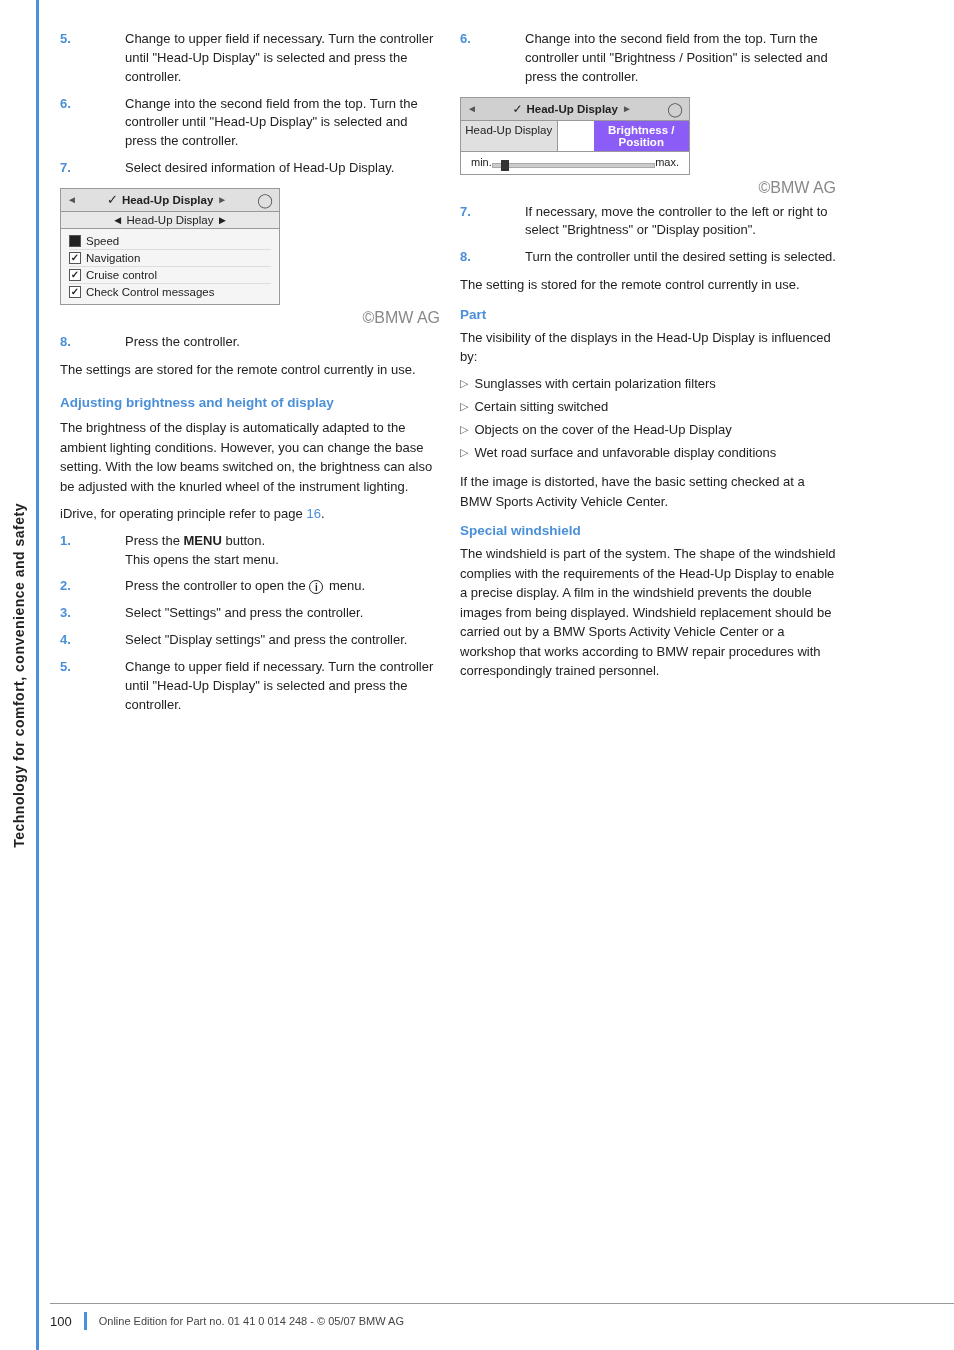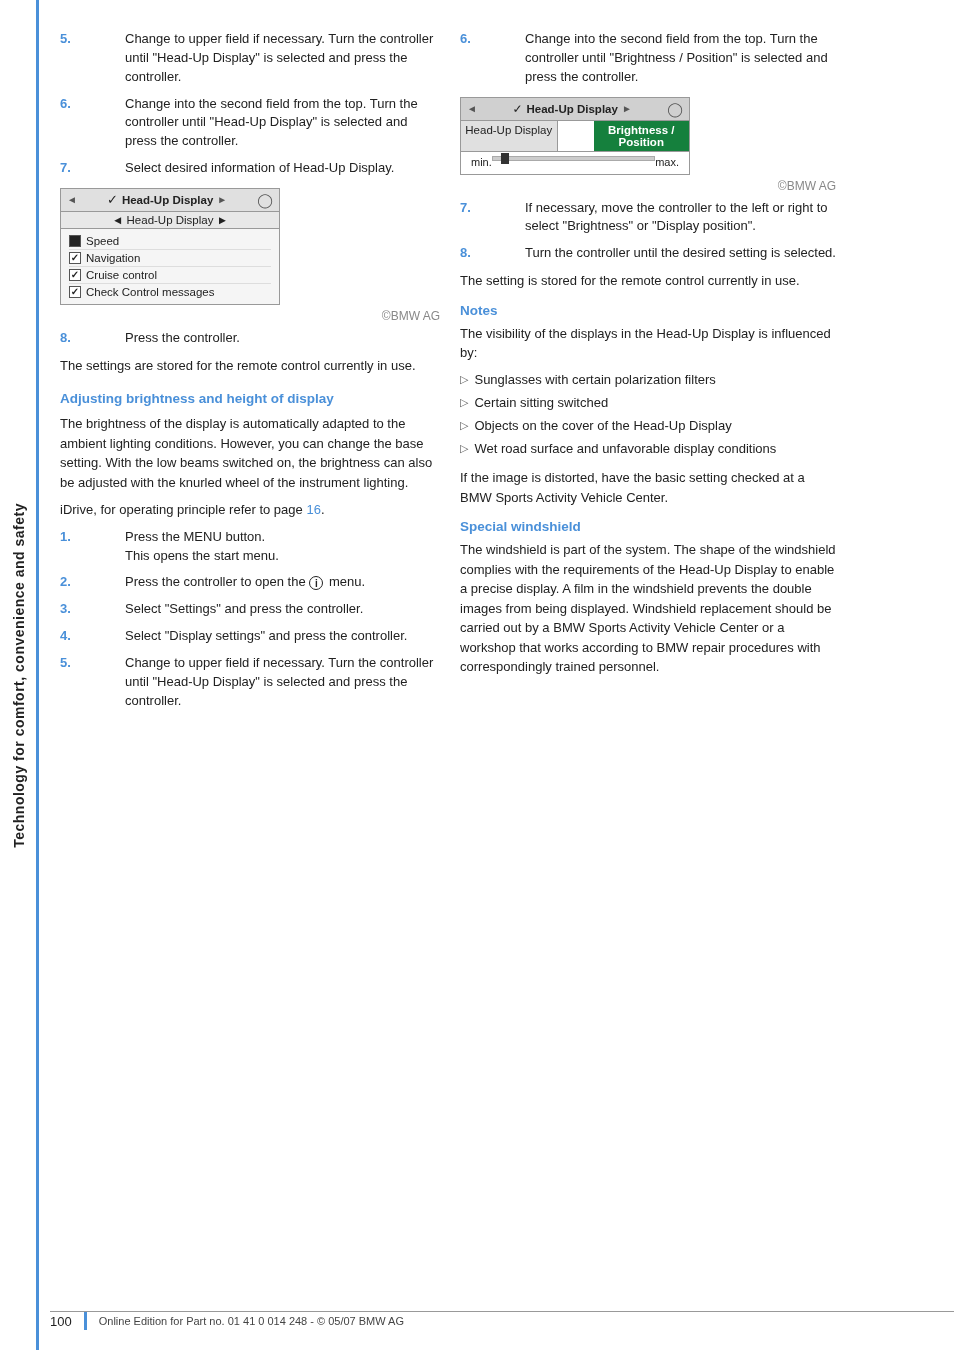--- a/index.html
+++ b/index.html
@@ -196,21 +196,21 @@
       flex-shrink: 0;
     }
 
     
     .para {
       margin-bottom: 8px;
       line-height: 1.5;
     }
 
     
-    b { font-weight: normal; }
+    b { font-weight: bold; }
 
     
     .blue-link {
       color: #4a90d9;
     }
 
     
     .info-sym {
       display: inline-block;
       border: 1px solid #222;
@@ -237,39 +237,40 @@
     
     .footer {
       position: absolute;
       bottom: 20px;
       left: 50px;
       right: 0;
       display: flex;
       align-items: center;
       gap: 12px;
       border-top: 1px solid #999;
+      padding-top: 8px;
     }
     .page-num {
       font-size: 13px;
       font-weight: normal;
       color: #222;
     }
     .footer-bar {
       width: 3px;
       height: 18px;
       background: #4a90d9;
     }
     .footer-text {
       font-size: 11px;
       color: #444;
     }
 
     
     .screenshot-caption {
-      font-size: 12px;
+      font-size: 16px;
       color: #888;
       text-align: right;
       margin-top: -10px;
       margin-bottom: 6px;
     }
 
     .hud-settings-box {
       border: 1px solid #999;
       width: 230px;
       margin: 10px 0 14px 0;
@@ -293,39 +294,39 @@
     .hud-settings-tab {
       flex: 1;
       padding: 3px 4px;
       background: #e0e0e0;
       border-right: 1px solid #999;
       font-size: 11.5px;
       text-align: center;
     }
     .hud-settings-tab:last-child { border-right: none; }
     .hud-settings-tab.active {
-      background: #15803d;
+      background: #8b5cf6;
       color: #fff;
       font-weight: bold;
       margin-left: 36px;
     }
     .hud-settings-content {
       display: flex;
       padding: 6px 8px;
       border-bottom: 1px solid #ccc;
     }
     .hud-settings-col {
       flex: 1;
       font-size: 11.5px;
       text-align: center;
     }
     .hud-settings-slider-row {
       padding: 4px 10px 6px 10px;
       display: flex;
-      align-items: flex-start;
+      align-items: flex-end;
       gap: 0;
       font-size: 11px;
     }
     .slider-track {
       flex: 1;
       height: 5px;
       background: #ccc;
       border: 1px solid #aaa;
       position: relative;
     }
@@ -496,21 +497,21 @@
       <span class="step-text">If necessary, move the controller to the left or right to select "Brightness" or "Display position".</span>
     </div>
 
     <div class="step">
       <span class="step-num" style="color:#4a90d9; font-weight:bold; min-width:22px;">8.</span>
       <span class="step-text">Turn the controller until the desired setting is selected.</span>
     </div>
 
     <p class="para">The setting is stored for the remote control currently in use.</p>
 
-    <div class="notes-heading">Notes</div>
+    <div class="notes-heading">Part</div>
     <p class="para">The visibility of the displays in the Head-Up Display is influenced by:</p>
     <ul class="bullet-list">
       <li>
         <span class="bullet-arrow">▷</span>
         <span>Sunglasses with certain polarization filters</span>
       </li>
       <li>
         <span class="bullet-arrow">▷</span>
         <span>Certain sitting switched</span>
       </li>

